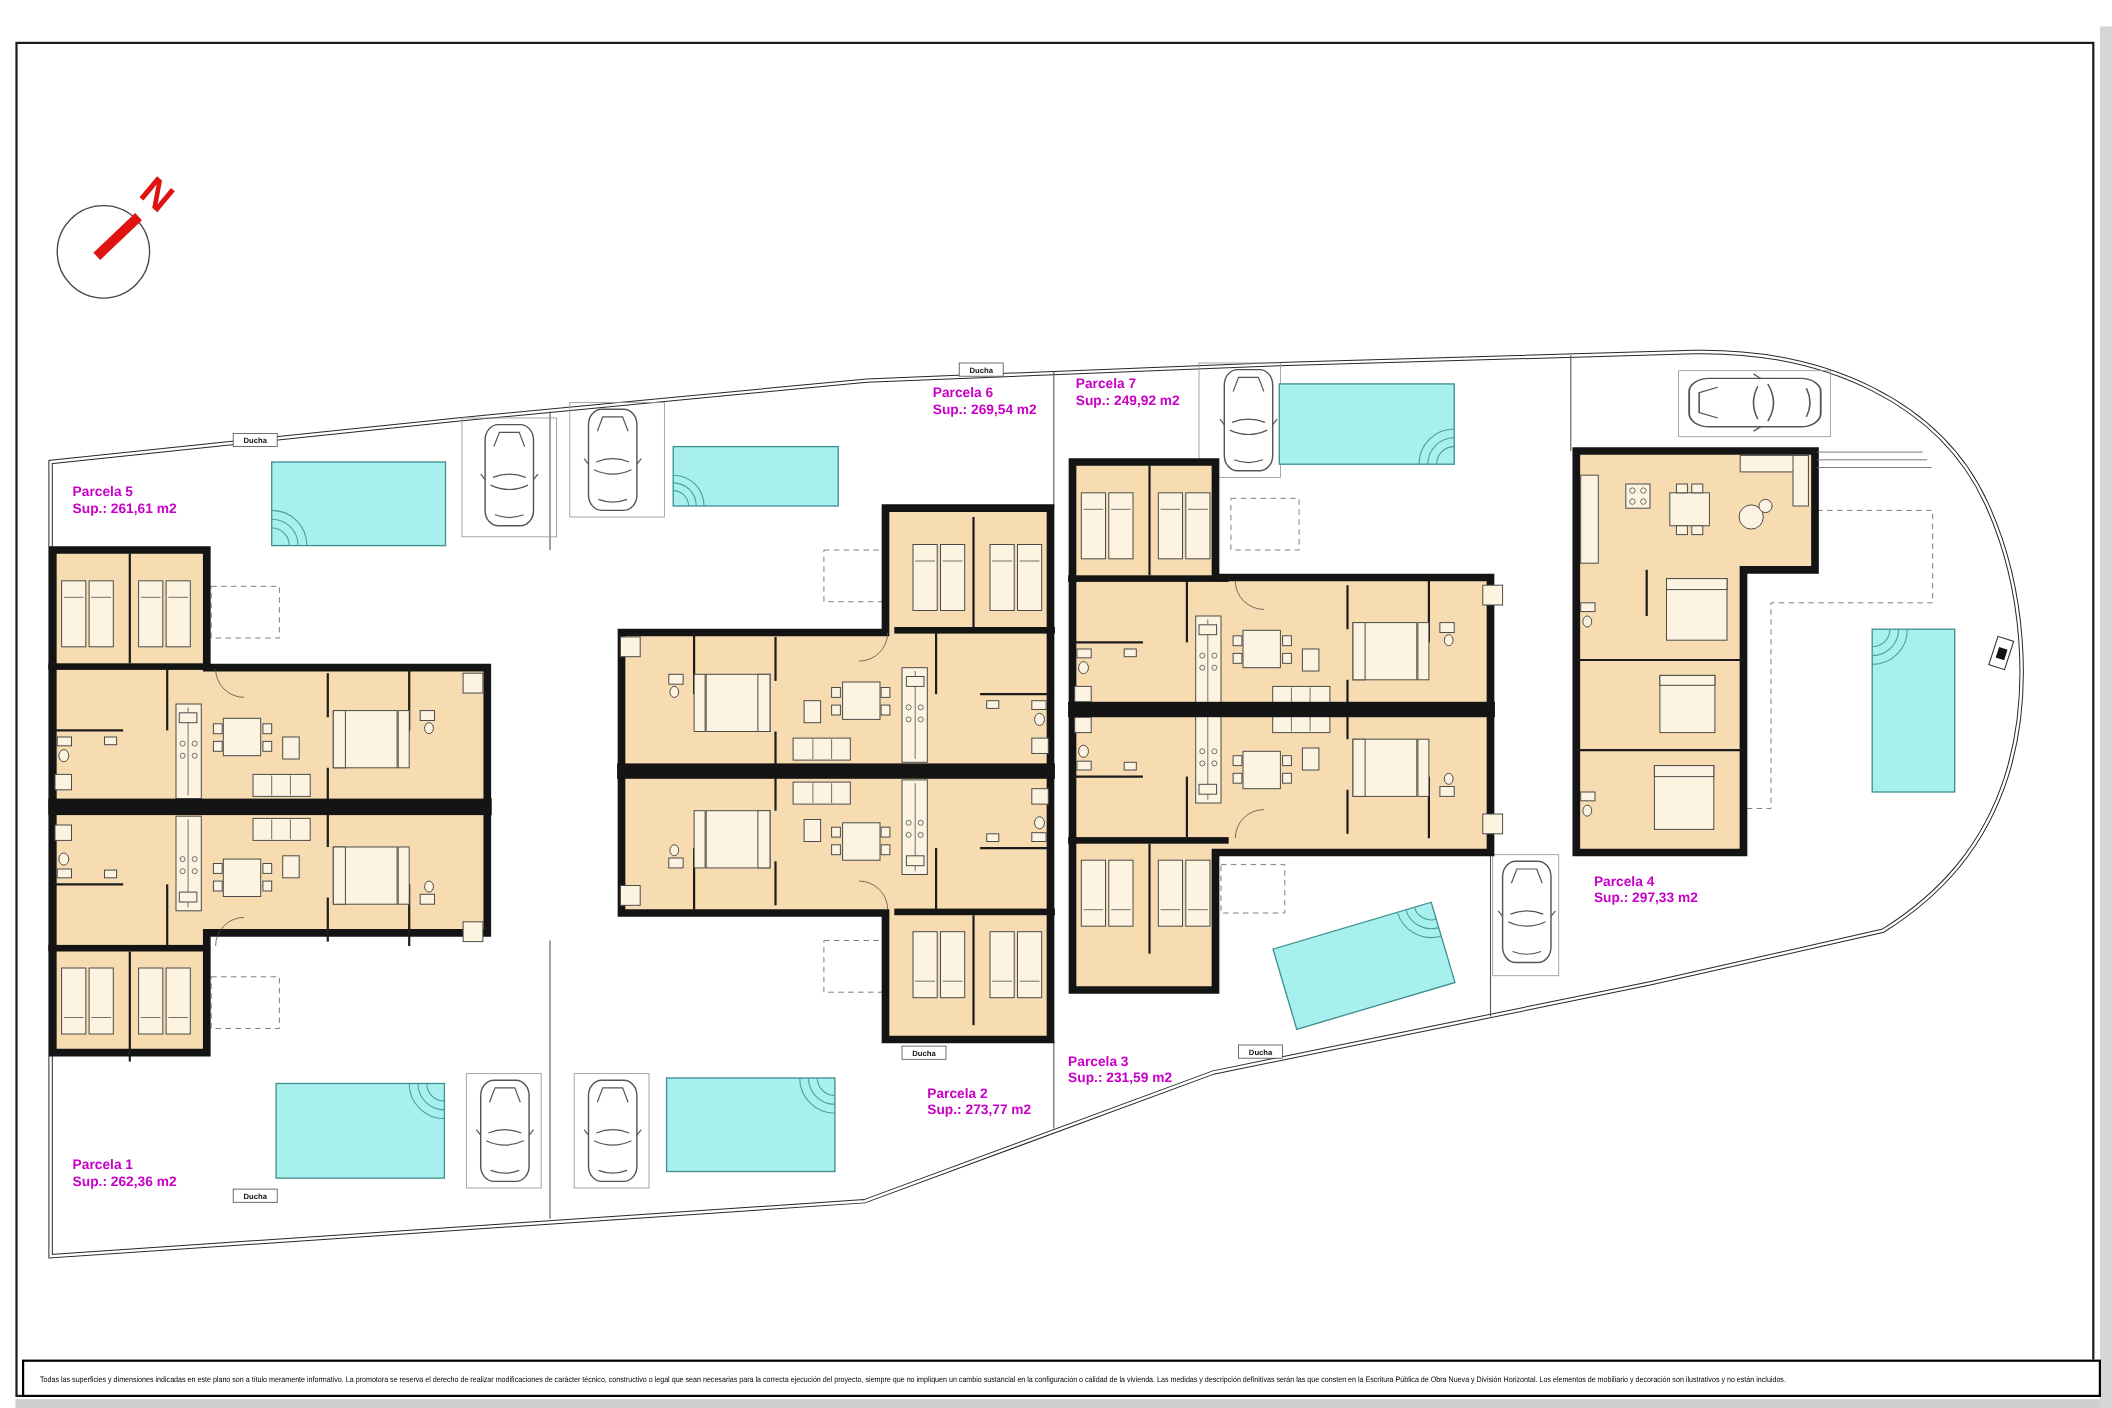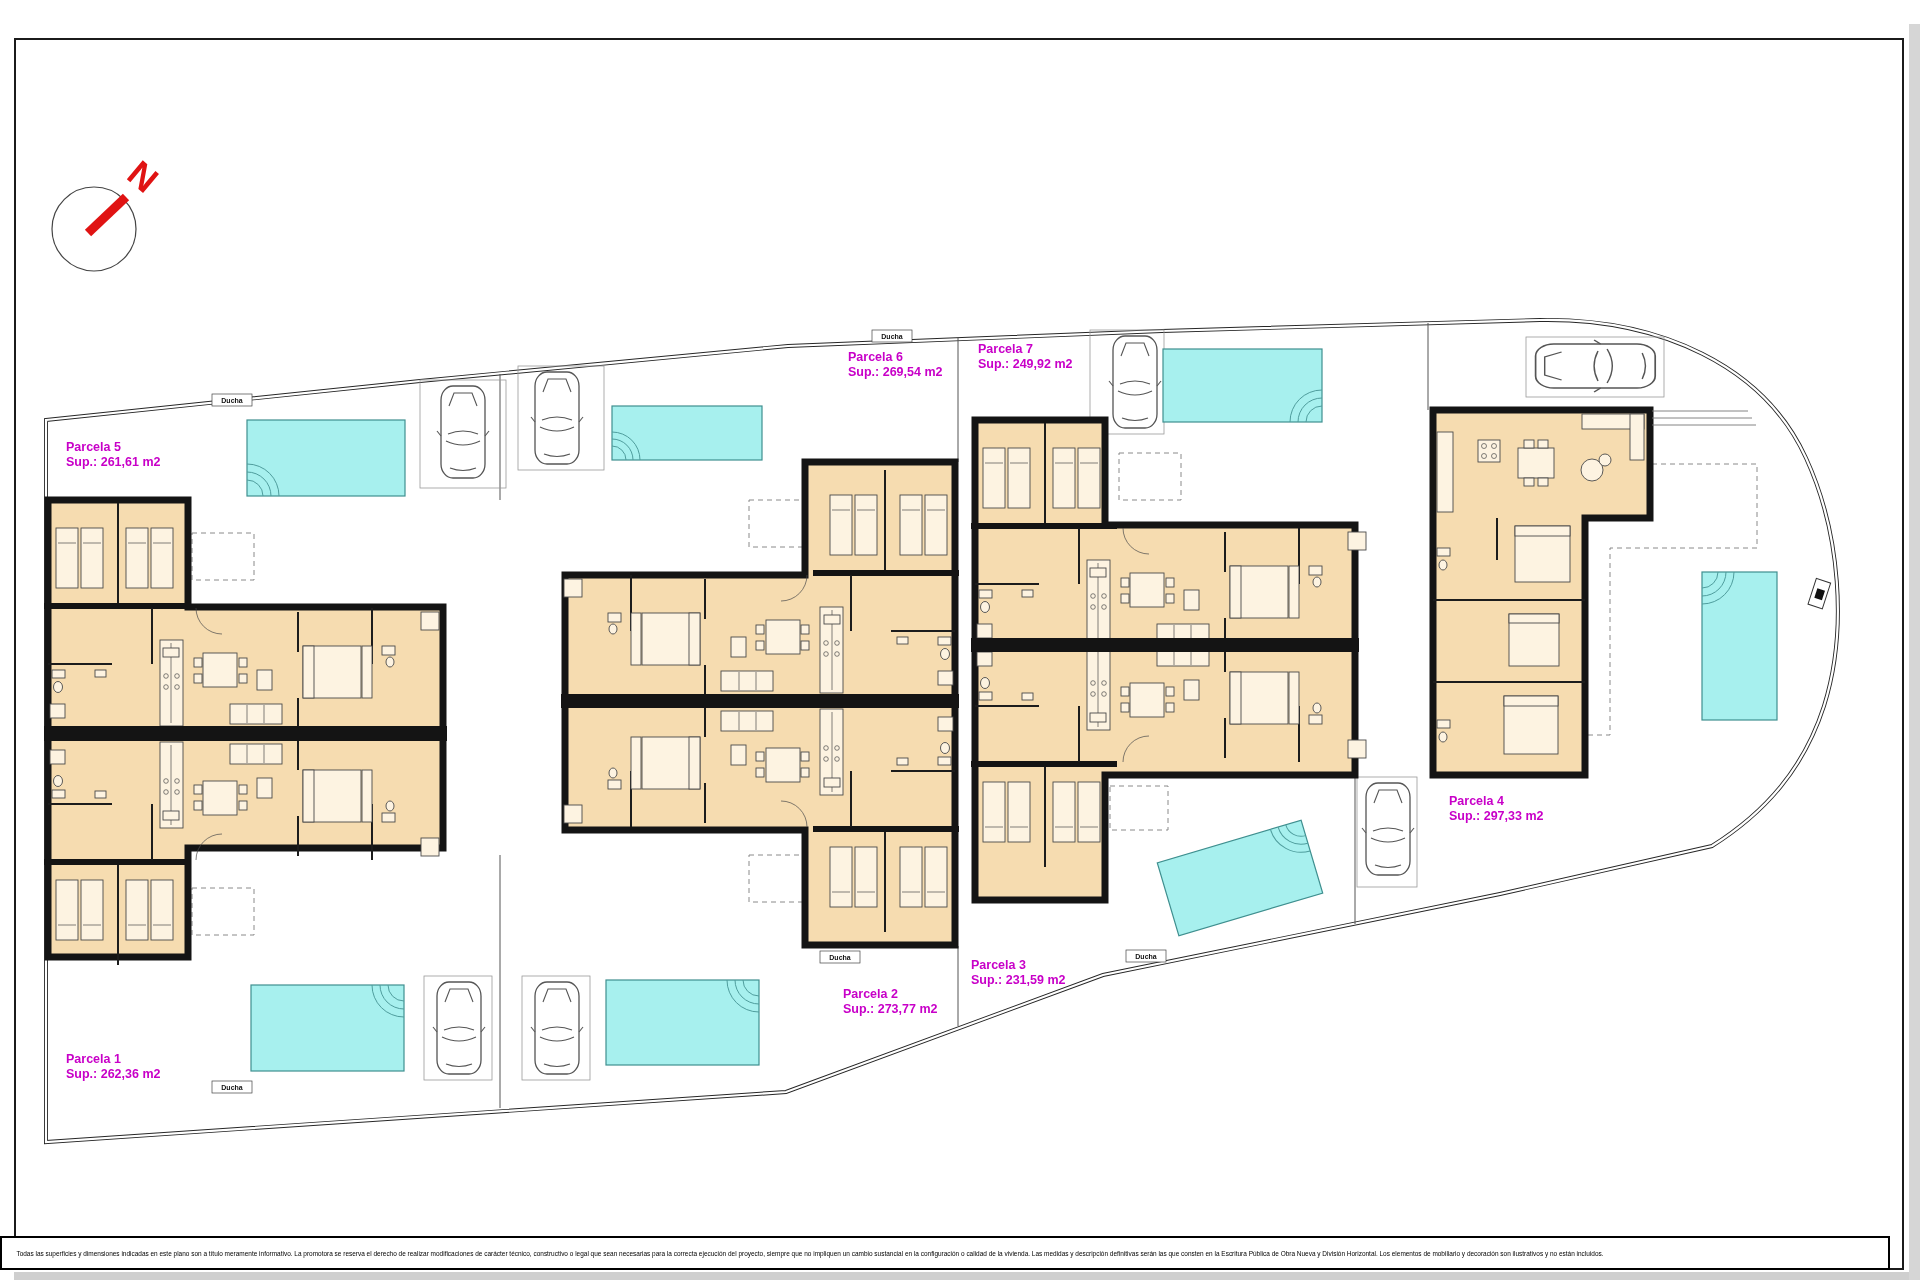--- a/index.html
+++ b/index.html
@@ -2,21 +2,21 @@
 <html><head>
 <meta charset="utf-8">
 <style>
   html,body{margin:0;padding:0;background:#e9e9e9;}
   .page{position:relative;width:1920px;height:1280px;background:#ffffff;overflow:hidden;
         font-family:"Liberation Sans",sans-serif;}
   .frame{position:absolute;left:14px;top:38px;width:1890px;height:1232px;
          border:2px solid #1b1b1b;box-sizing:border-box;}
   .strip-right{position:absolute;right:0;top:24px;width:11px;height:1256px;background:#d6d6d6;}
   .strip-bottom{position:absolute;left:14px;top:1272px;width:1895px;height:8px;background:#cfcfcf;}
-  .disclaimer{position:absolute;left:0;top:1236px;width:1890px;height:34px;background:#fff;
+  .disclaimer{position:absolute;left:20px;top:1236px;width:1890px;height:34px;background:#fff;
               border:2.5px solid #000;box-sizing:border-box;display:flex;align-items:center;
               overflow:hidden;z-index:5;}
   .disclaimer span{font-size:7.2px;color:#000;white-space:nowrap;transform:scaleX(0.9);
                    transform-origin:0 50%;padding-left:16px;letter-spacing:0;}
   svg{position:absolute;left:0;top:0;}
   .plabel{font-weight:bold;font-size:12.5px;fill:#c800c8;font-family:"Liberation Sans",sans-serif;}
   .ducha{font-weight:bold;font-size:7px;fill:#111;font-family:"Liberation Sans",sans-serif;text-anchor:middle;}
   .ntext{font-weight:bold;font-size:36px;fill:#e01313;font-family:"Liberation Sans",sans-serif;text-anchor:middle;}
   .bndA{fill:none;stroke:#262626;stroke-width:4;}
   .bndB{fill:none;stroke:#ffffff;stroke-width:2.2;}

